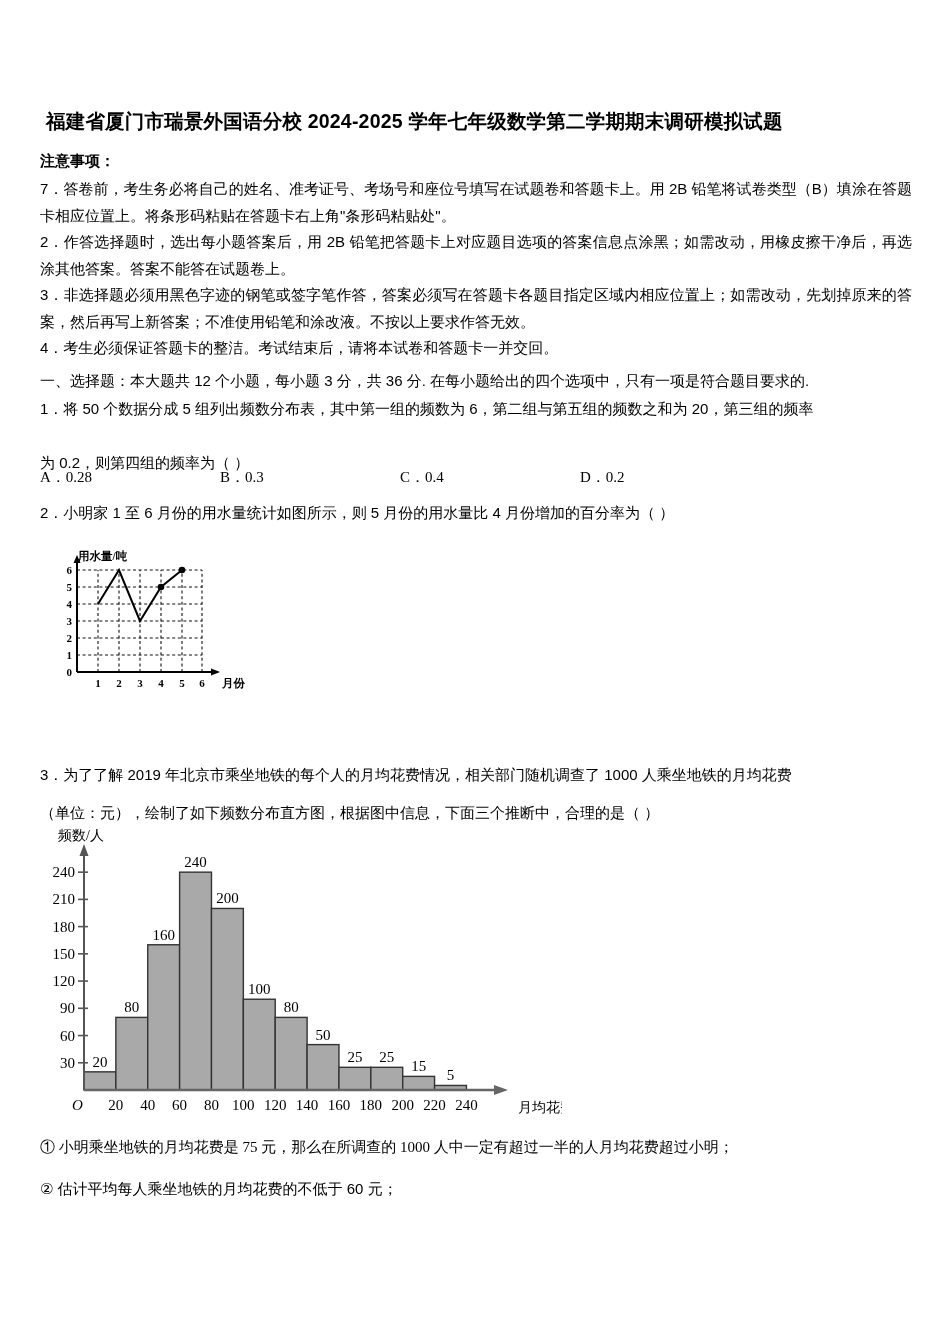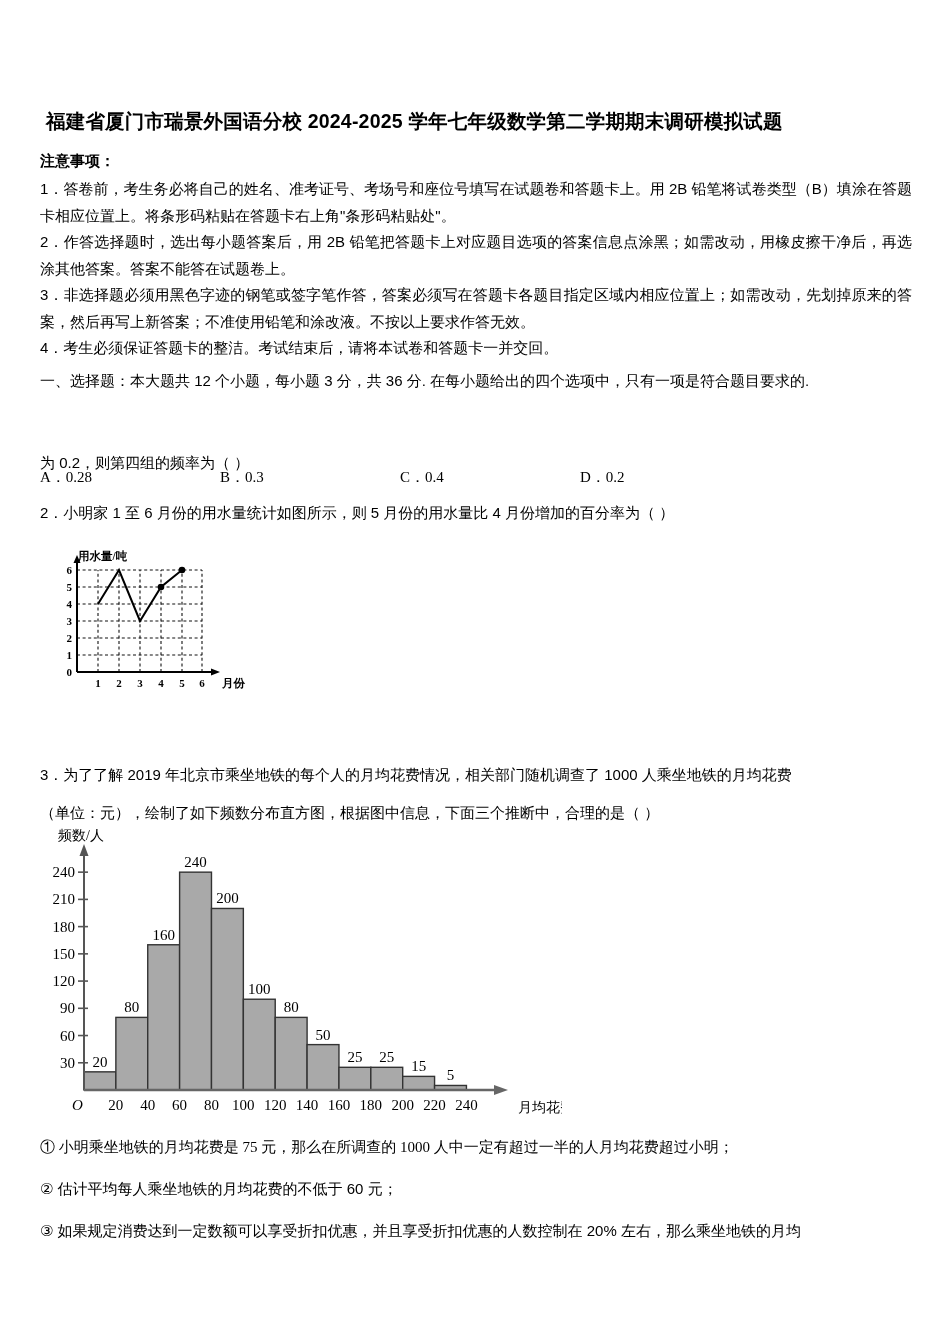--- a/index.html
+++ b/index.html
@@ -114,28 +114,29 @@
 </head>
 <body>
 
 <div class="page">
 
   <div class="doc-title">福建省厦门市瑞景外国语分校 2024-2025 学年七年级数学第二学期期末调研模拟试题</div>
 
   <div class="notice-head">注意事项：</div>
 
   <div class="notice-list">
-    <p class="notice-item">1．答卷前，考生务必将自己的姓名、准考证号、考场号和座位号填写在试题卷和答题卡上。用 2B 铅笔将试卷类型（B）填涂在答题卡相应位置上。将条形码粘贴在答题卡右上角"条形码粘贴处"。</p>
+    <p class="notice-item">7．答卷前，考生务必将自己的姓名、准考证号、考场号和座位号填写在试题卷和答题卡上。用 2B 铅笔将试卷类型（B）填涂在答题卡相应位置上。将条形码粘贴在答题卡右上角"条形码粘贴处"。</p>
     <p class="notice-item">2．作答选择题时，选出每小题答案后，用 2B 铅笔把答题卡上对应题目选项的答案信息点涂黑；如需改动，用橡皮擦干净后，再选涂其他答案。答案不能答在试题卷上。</p>
     <p class="notice-item">3．非选择题必须用黑色字迹的钢笔或签字笔作答，答案必须写在答题卡各题目指定区域内相应位置上；如需改动，先划掉原来的答案，然后再写上新答案；不准使用铅笔和涂改液。不按以上要求作答无效。</p>
     <p class="notice-item">4．考生必须保证答题卡的整洁。考试结束后，请将本试卷和答题卡一并交回。</p>
   </div>
 
   <div class="section-head">一、选择题：本大题共 12 个小题，每小题 3 分，共 36 分. 在每小题给出的四个选项中，只有一项是符合题目要求的.</div>
 
+  <div class="qtext q1">1．将 50 个数据分成 5 组列出频数分布表，其中第一组的频数为 6，第二组与第五组的频数之和为 20，第三组的频率</div>
   <div class="qtext q1b">为 0.2，则第四组的频率为（    ）</div>
   <div class="opts opts-q1">
     <span>A．0.28</span><span>B．0.3</span><span>C．0.4</span><span>D．0.2</span>
   </div>
 
   <div class="qtext q2">2．小明家 1 至 6 月份的用水量统计如图所示，则 5 月份的用水量比 4 月份增加的百分率为（        ）</div>
 
   <div class="linechart">
     <svg viewBox="0 0 200 165" width="200" height="165">
 
@@ -280,15 +281,14 @@
           <text x="392.5691056910569" y="288">220</text>
           <text x="424.43902439024384" y="288">240</text>
         </g>
       <text id="hg-origin" x="30" y="288" font-size="15" font-style="italic">O</text>
       <text id="hg-xlabel" x="476" y="290" font-size="14">月均花费/元</text>
     </svg>
   </div>
 
   <div class="qtext st1">① 小明乘坐地铁的月均花费是 75 元，那么在所调查的 1000 人中一定有超过一半的人月均花费超过小明；</div>
   <div class="qtext st2">② 估计平均每人乘坐地铁的月均花费的不低于 60 元；</div>
-  <div class="qtext st3">③ 如果规定消费达到一定数额可以享受折扣优惠，并且享受折扣优惠的人数控制在 20% 左右，那么乘坐地铁的月均</div>
 
 </div>
 
 </body></html>

